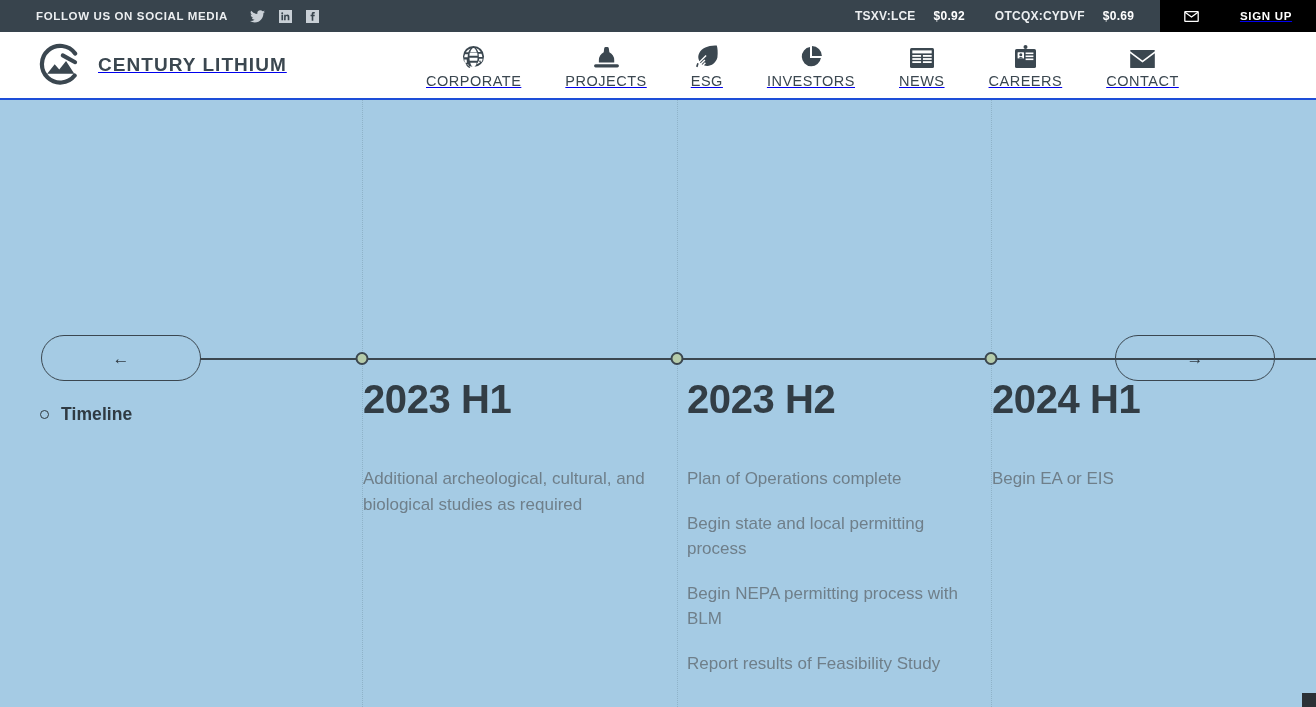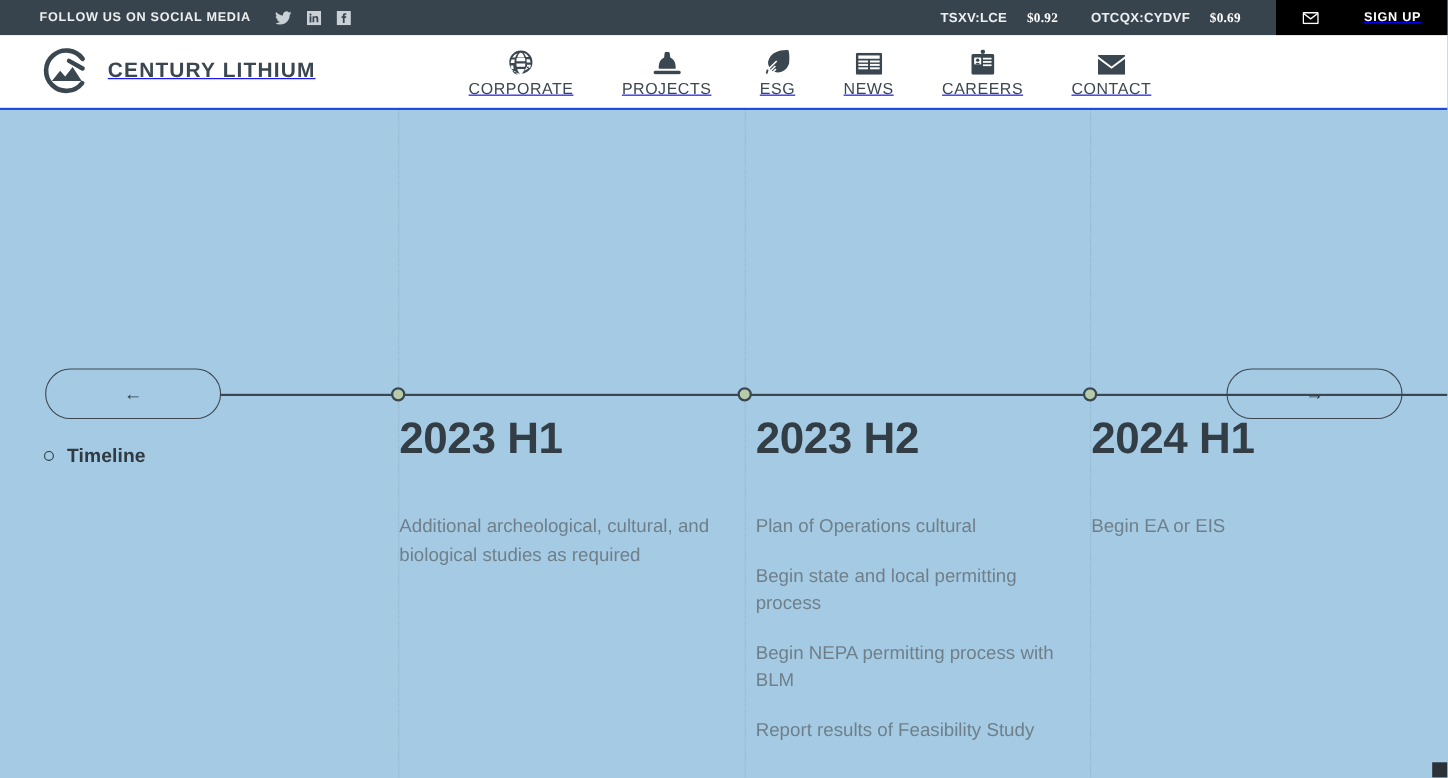--- a/index.html
+++ b/index.html
@@ -28,21 +28,21 @@
   }
   .social-icons { display:flex; align-items:center; gap:14px; margin-left:12px; }
   .social-icons svg { display:block; fill:#c9d0d6; }
 
   .ticker-wrap {
     position:absolute; left:855px; top:0; height:32px;
     display:flex; align-items:center; gap:30px;
   }
   .ticker { display:flex; align-items:center; gap:18px; white-space:nowrap; }
   .ticker .sym { font-size:12px; font-weight:bold; letter-spacing:.02em; color:#eceff1; }
-  .ticker .px  { font-size:12px; font-weight:bold; letter-spacing:.02em; color:#ffffff;font-family:Liberation Serif, serif; }
+  .ticker .px  { font-size:12px; font-weight:bold; letter-spacing:.02em; color:#ffffff; }
 
   .signup {
     position:absolute; right:0; top:0; height:32px; width:156px;
     background:#000; display:flex; align-items:center; justify-content:center; gap:13px;
   }
   .signup svg { display:block; stroke:#fff; fill:none; }
   .signup-label { font-size:11.5px; font-weight:bold; letter-spacing:.06em; color:#fff;padding-left:28px; }
 
   
   .header {
@@ -199,20 +199,29 @@
       <span class="nav-label">PROJECTS</span>
     </a>
     <a class="nav-item" href="#">
       <span class="nav-icon">
         <svg width="22" height="23" viewBox="0 0 22 23">
             <path d="M20.8.6C12.7.1 6 2.9 3.3 8.1a8.4 8.4 0 00.1 8.1l6.2-6.2 1 1-6.6 6.6a7.6 7.6 0 00.6.7l3.8-3.8 1 1-3.8 3.8.8.5 2.5-2.5 1 1-2 2c5.2 2 11.6-.8 13.5-7.7C22 7 21.6 3.2 20.8.6z"></path>
             <path d="M1.2 17.9L0 21.6l1.6.6 1.1-3.6z"></path>
           </svg>
       </span>
       <span class="nav-label">ESG</span>
+    </a>
+    <a class="nav-item" href="#">
+      <span class="nav-icon">
+        <svg width="22" height="22" viewBox="0 0 22 22">
+            <path d="M10 1.1A9.6 9.6 0 1020.9 12H10z"></path>
+            <path d="M12 0v9.9h9.9A10 10 0 0012 0z"></path>
+          </svg>
+      </span>
+      <span class="nav-label">INVESTORS</span>
     </a>
     <a class="nav-item" href="#">
       <span class="nav-icon">
         <svg width="24" height="20" viewBox="0 0 24 20">
             <rect x="0" y="0" width="24" height="20" rx="1.5"></rect>
             <rect x="2.3" y="2.4" width="19.4" height="3" fill="#fff"></rect>
             <rect x="2.3" y="7" width="8.8" height="1.8" fill="#fff"></rect>
             <rect x="2.3" y="10.1" width="8.8" height="1.8" fill="#fff"></rect>
             <rect x="2.3" y="13.2" width="8.8" height="1.8" fill="#fff"></rect>
             <rect x="12.9" y="7" width="8.8" height="1.8" fill="#fff"></rect>
@@ -271,21 +280,21 @@
   <div class="col" style="left:363px; width:295px;">
     <div class="col-title">2023 H1</div>
     <div class="col-items">
       <div class="col-item">Additional archeological, cultural, and biological studies as required</div>
     </div>
   </div>
 
   <div class="col" style="left:687px; width:295px;">
     <div class="col-title">2023 H2</div>
     <div class="col-items">
-      <div class="col-item">Plan of Operations cultural</div>
+      <div class="col-item">Plan of Operations complete</div>
       <div class="col-item">Begin state and local permitting process</div>
       <div class="col-item">Begin NEPA permitting process with BLM</div>
       <div class="col-item">Report results of Feasibility Study</div>
     </div>
   </div>
 
   <div class="col" style="left:992px; width:295px;">
     <div class="col-title">2024 H1</div>
     <div class="col-items">
       <div class="col-item">Begin EA or EIS</div>

